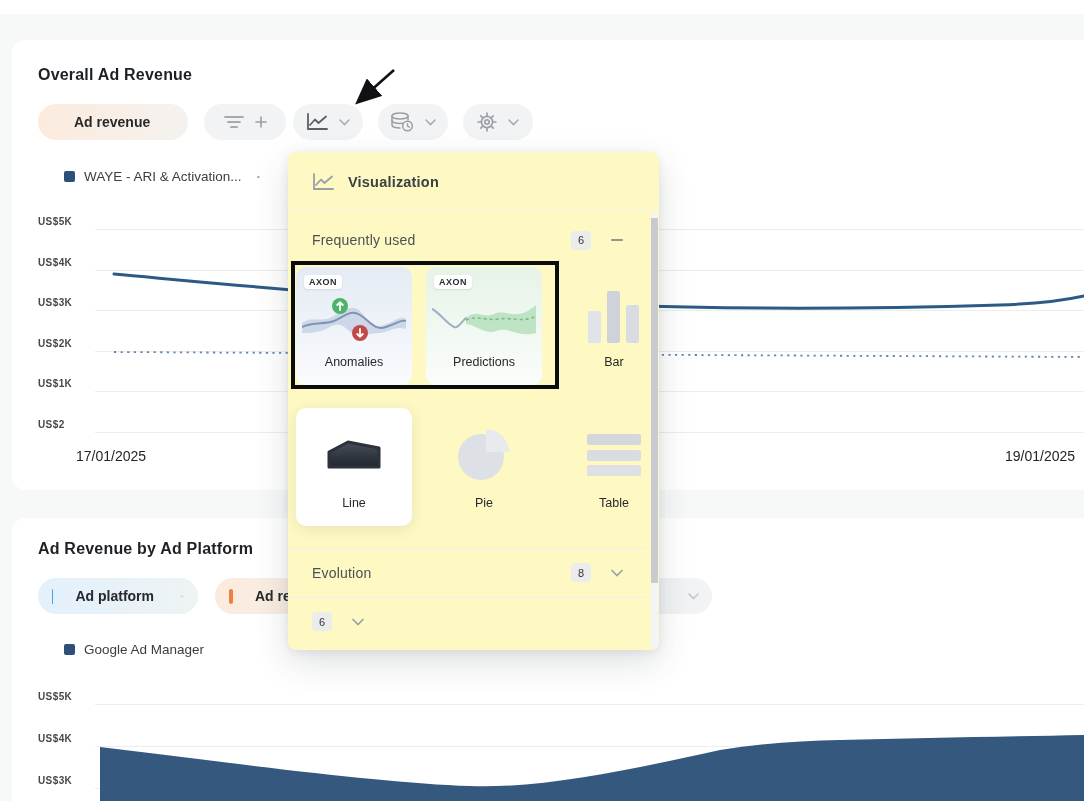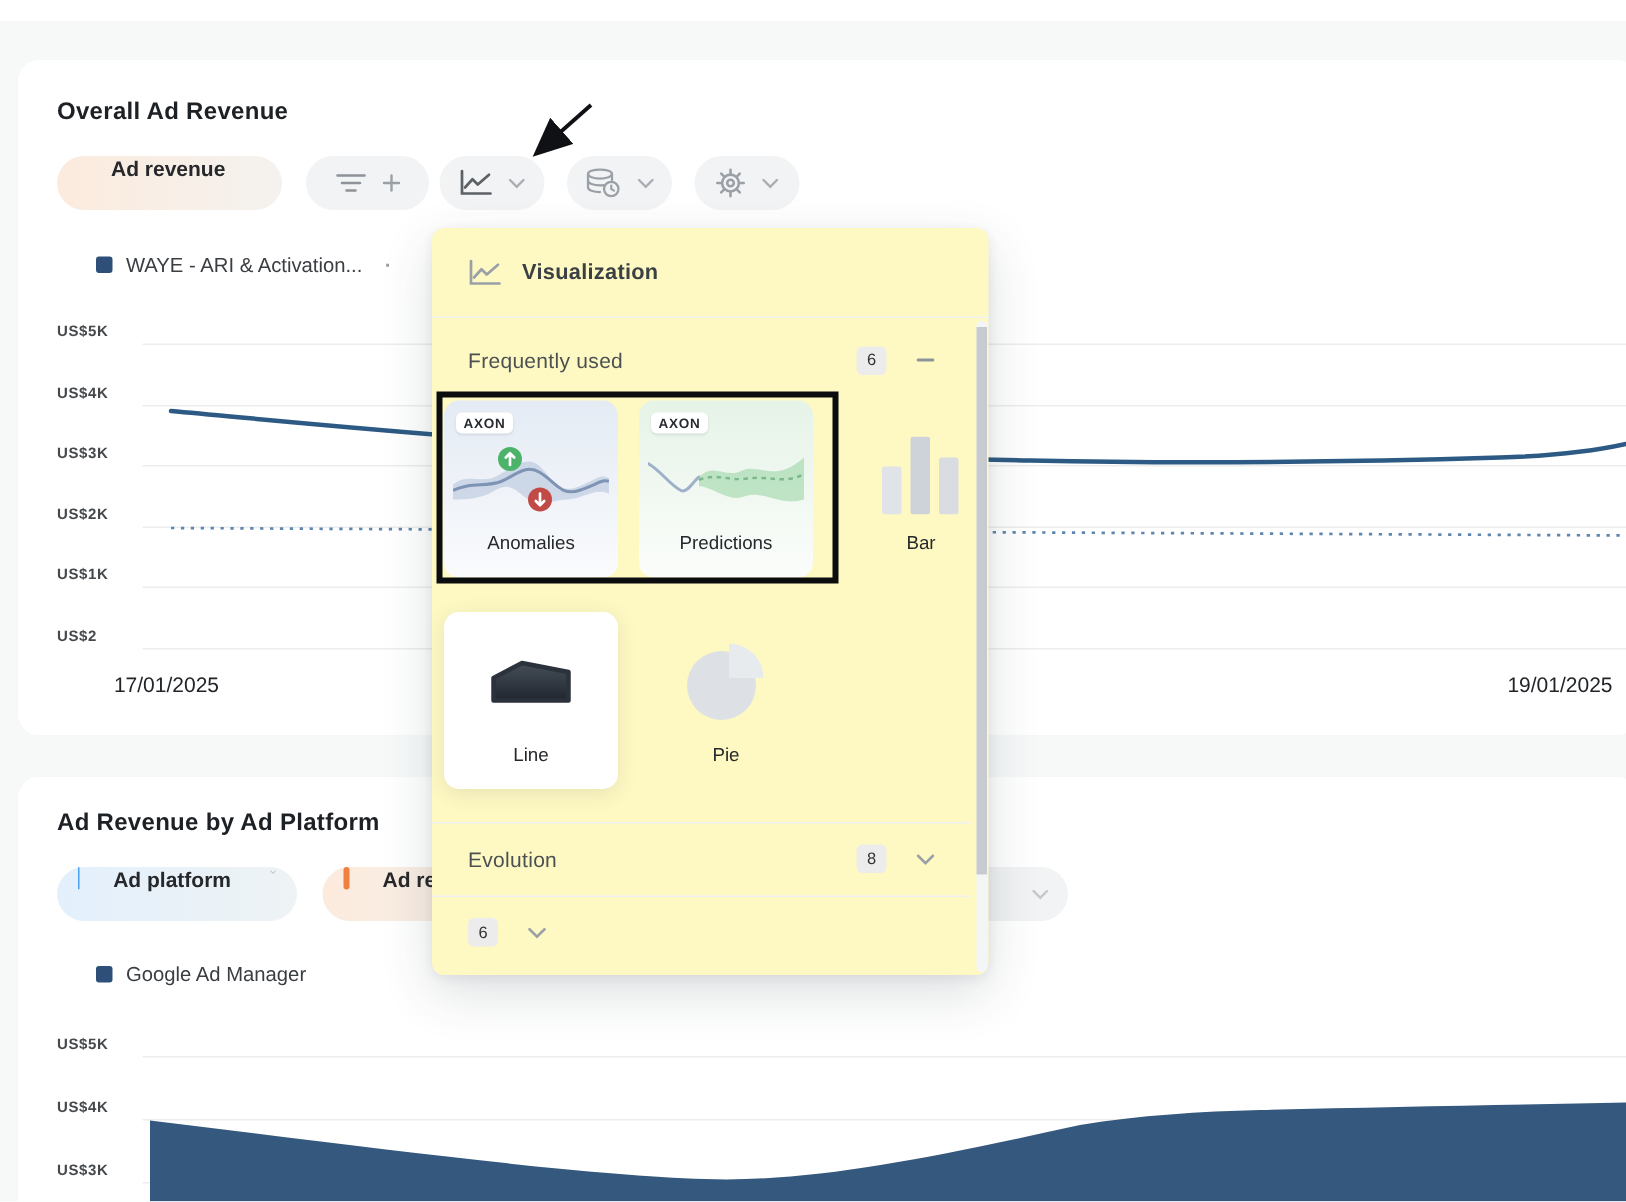--- a/index.html
+++ b/index.html
@@ -8,21 +8,21 @@
   .root { position:relative; width:1084px; height:801px; overflow:hidden; }
   .abs { position:absolute; }
 
   .card { position:absolute; background:#ffffff; border-radius:14px; }
 
   .h1 { position:absolute; font-size:16px; font-weight:700; color:#1d2125; letter-spacing:.2px; }
 
   .pill { position:absolute; height:36px; border-radius:18px; background:#f1f3f4;
           display:flex; align-items:center; justify-content:center; gap:11px; cursor:pointer; }
   .chip { position:absolute; height:36px; border-radius:18px;
-          display:flex; gap:22px; padding:0 14px; cursor:pointer; }
+          display:flex; align-items:center; gap:22px; padding:0 14px; cursor:pointer; }
   .chip-orange { background:linear-gradient(90deg,#fcebdd 0%,#f4f2ef 100%); }
   .chip-blue   { background:linear-gradient(90deg,#e3f0fc 0%,#eef3f4 100%); }
   .chip .bar { width:4px; height:15px; border-radius:2px; }
   .chip .lbl { font-size:14px; font-weight:700; color:#26282b; white-space:nowrap; }
 
   .legend { position:absolute; display:flex; align-items:center; gap:9px;
             font-size:13.5px; color:#3a3e42; }
   .sq { width:11px; height:11px; border-radius:2px; background:#2e5078; }
 
   .grid  { position:absolute; left:95px; right:0; height:1px; background:#ededee; }
@@ -266,20 +266,30 @@
     <div class="tile" style="left:138px;top:256px;">
       <div class="tile-card">
         <svg width="58" height="58" viewBox="0 0 58 58" style="position:absolute;left:29px;top:18px;">
           <circle cx="26" cy="31" r="23" fill="#dde1e6"></circle>
           <path d="M31,26 L31,3 A23,23 0 0 1 54,26 Z" fill="#e8ebee"></path>
         </svg>
         <span class="tlbl" style="top:88px;">Pie</span>
       </div>
     </div>
 
+    <div class="tile" style="left:268px;top:256px;">
+      <div class="tile-card">
+        <svg width="54" height="42" viewBox="0 0 54 42" style="position:absolute;left:31px;top:26px;">
+          <rect x="0" y="0" width="54" height="11" rx="2" fill="#d4d8dd"></rect>
+          <rect x="0" y="16" width="54" height="11" rx="2" fill="#d9dde1"></rect>
+          <rect x="0" y="31" width="54" height="11" rx="2" fill="#dde0e4"></rect>
+        </svg>
+        <span class="tlbl" style="top:88px;">Table</span>
+      </div>
+    </div>
 
     <div class="dd-row" style="top:396px;border-top:1px solid #eef0f1;">
       <span class="lab">Evolution</span>
       <span class="badge">8</span>
       <svg width="12" height="8" viewBox="0 0 12 8">
           <path d="M1,1.5 L6,6.5 L11,1.5" stroke="#9aa0a6" stroke-width="1.7" fill="none" stroke-linecap="round"></path>
         </svg>
     </div>
 
     <div class="dd-row" style="top:445px;border-top:1px solid #eef0f1;">

